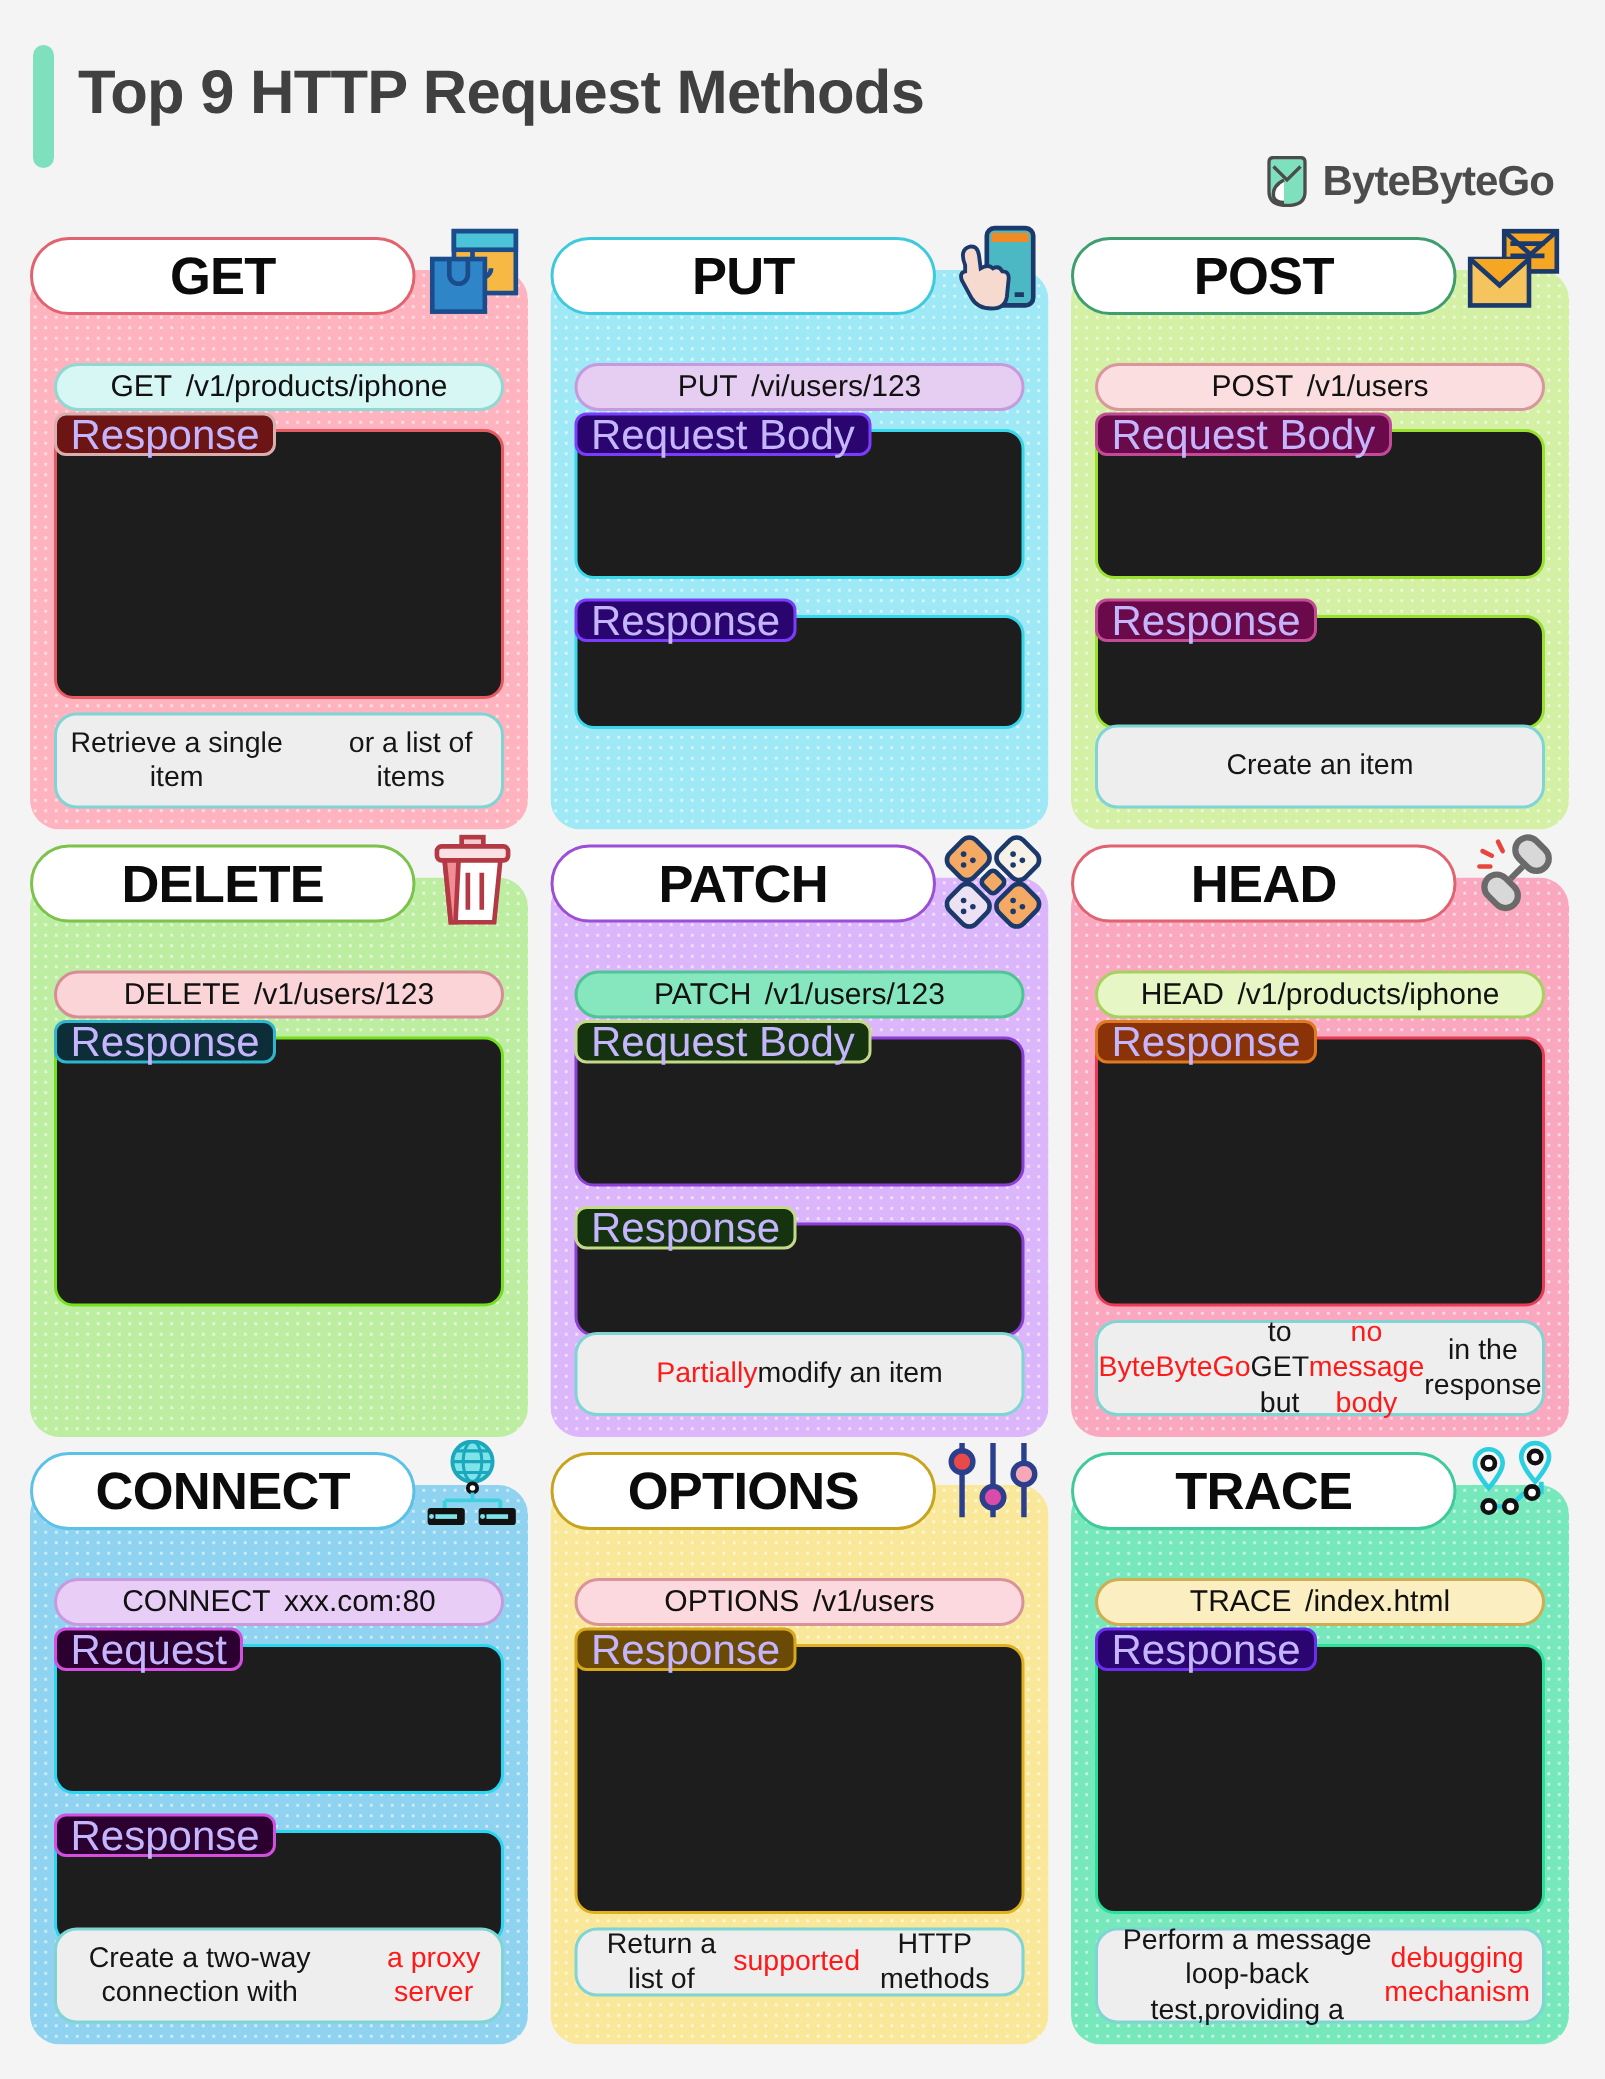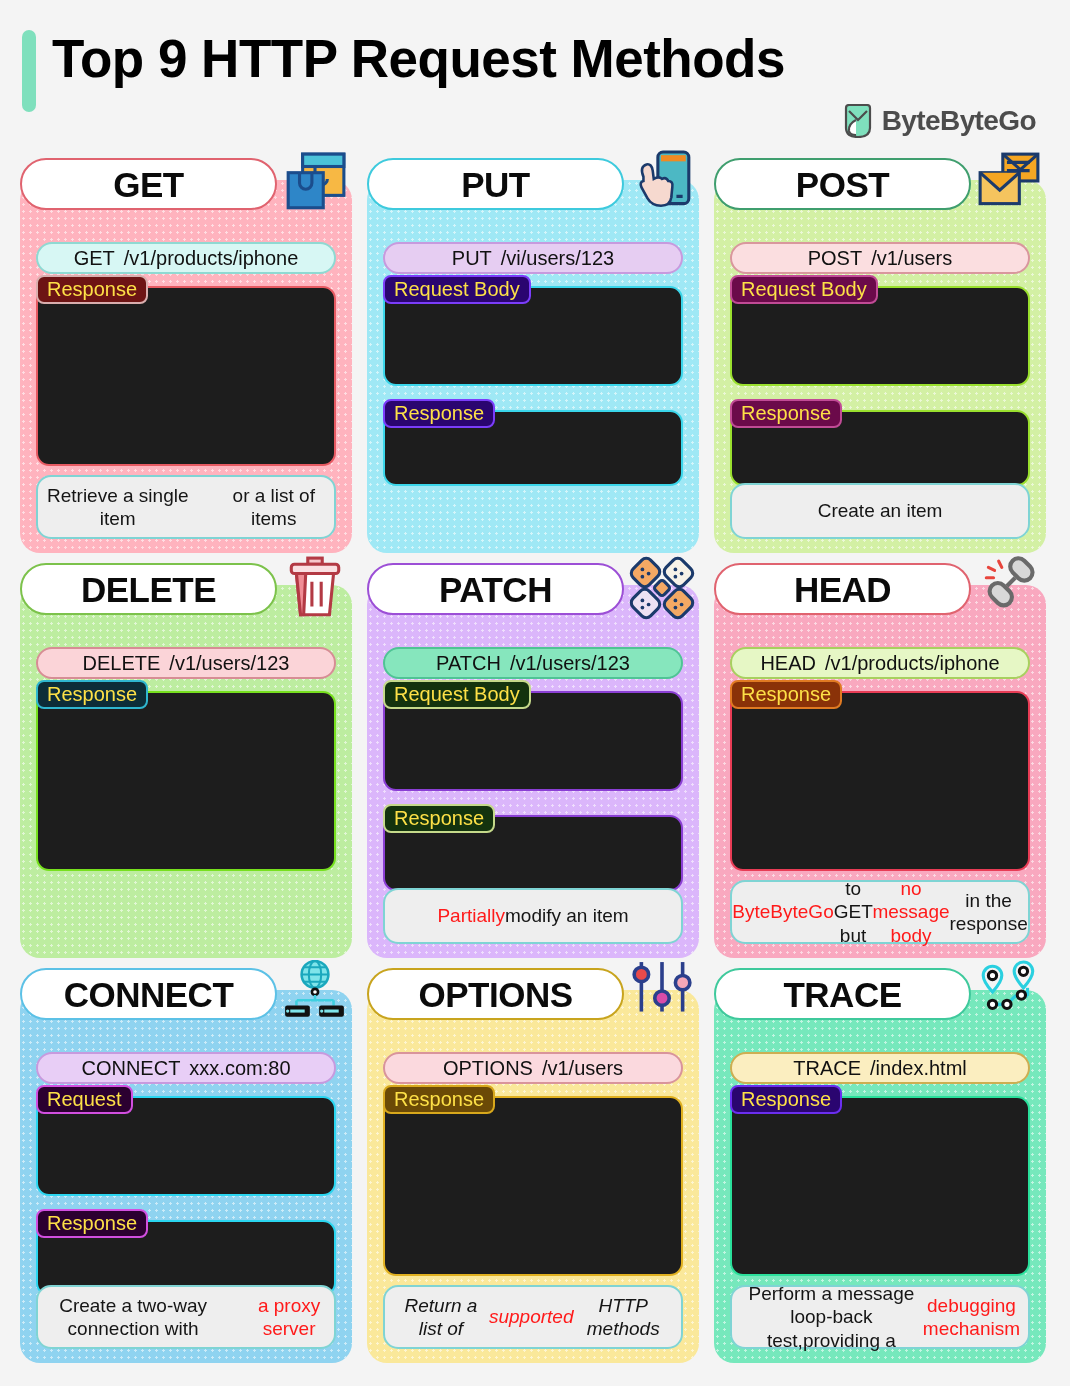--- a/index.html
+++ b/index.html
@@ -11,22 +11,22 @@
   }
   .page { position: relative; width: 1070px; height: 1386px; background:#f4f4f4; }
 
   
   .header { position:absolute; left:0; top:0; width:1070px; height:150px; }
   .title-bar {
     position:absolute; left:22px; top:30px; width:14px; height:82px;
     background:#7fe0bd; border-radius:7px;
   }
   .page-title {
-    position:absolute; left:52px; top:28px;
-    font-size:53px; font-weight:bold; color:#000000;
+    position:absolute; left:52px; top:38px;
+    font-size:41px; font-weight:bold; color:#404040;
     letter-spacing:-0.5px; white-space:nowrap;
     font-family:"Liberation Sans", sans-serif;
   }
   .brand {
     position:absolute; right:34px; top:104px;
     display:flex; align-items:center; gap:9px;
   }
   .brand-mark { width:30px; height:34px; display:block; }
   .brand-text {
     font-size:28px; font-weight:bold; color:#4c4c4c;
@@ -79,21 +79,21 @@
   
   .console {
     position:absolute;
     background:#1d1d1d; border-radius:13px;
   }
   .badge {
     position:absolute; left:-2px; top:-13px;
     height:29px; padding:0 9px;
     border-radius:8px;
     display:flex; align-items:center;
-    font-size:20px; color:#fde047; white-space:nowrap;
+    font-size:28px; color:#c4b5fd; white-space:nowrap;
     z-index:4;
   }
 
   
   .desc {
     position:absolute; left:16px; width:300px;
     background:#eeeeee; border-radius:15px;
     display:flex; align-items:center; justify-content:center;
     text-align:center;
     font-size:19px; color:#151515; line-height:1.22;
@@ -411,21 +411,21 @@
       </div>
       <div class="card c-options">
         <div class="card-body" style="background-color: rgb(250, 232, 154);">
           <div class="console" style="left: 16px; width: 300px; top: 106px; height: 180px;">
             <div class="badge">Response</div>
           </div>
           <div class="url-pill">
             <span class="m">OPTIONS</span>
             <span>/v1/users</span>
           </div>
-          <div class="desc" style="top: 295px; height: 64px; font-style: italic;">
+          <div class="desc" style="top: 295px; height: 46px;">
             <span class="">Return a list of </span>
             <span class="hl">supported</span>
             <span class=""> HTTP methods</span>
           </div>
         </div>
         <div class="card-title">
           <span>OPTIONS</span>
         </div>
         <div class="card-icon">
           <svg viewBox="0 0 64 64">

